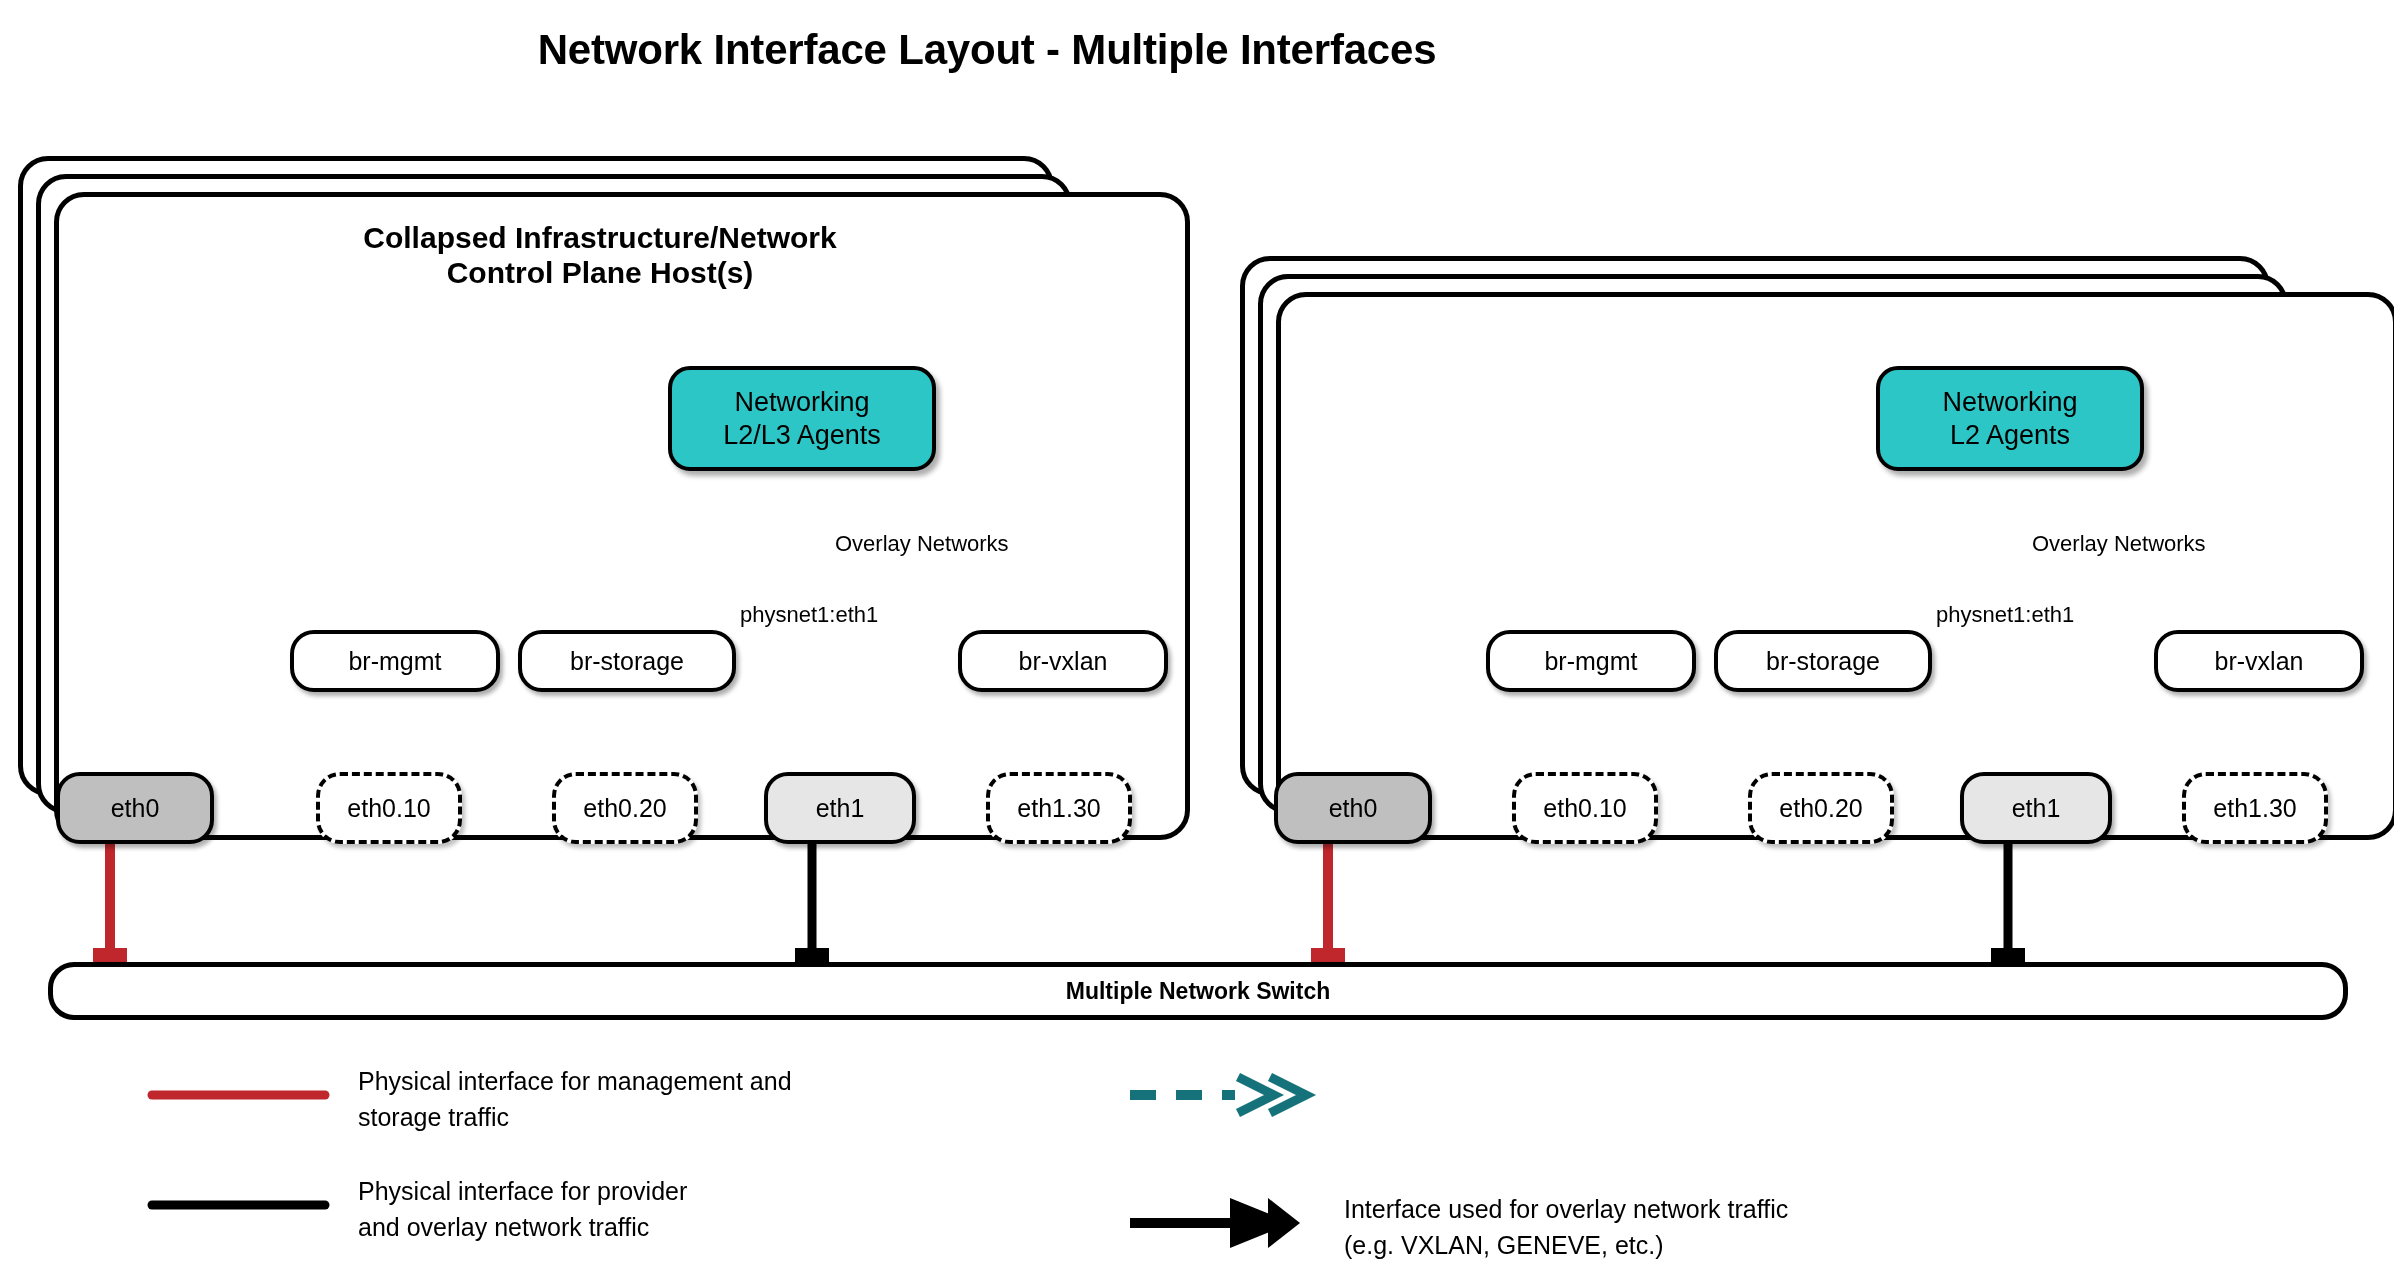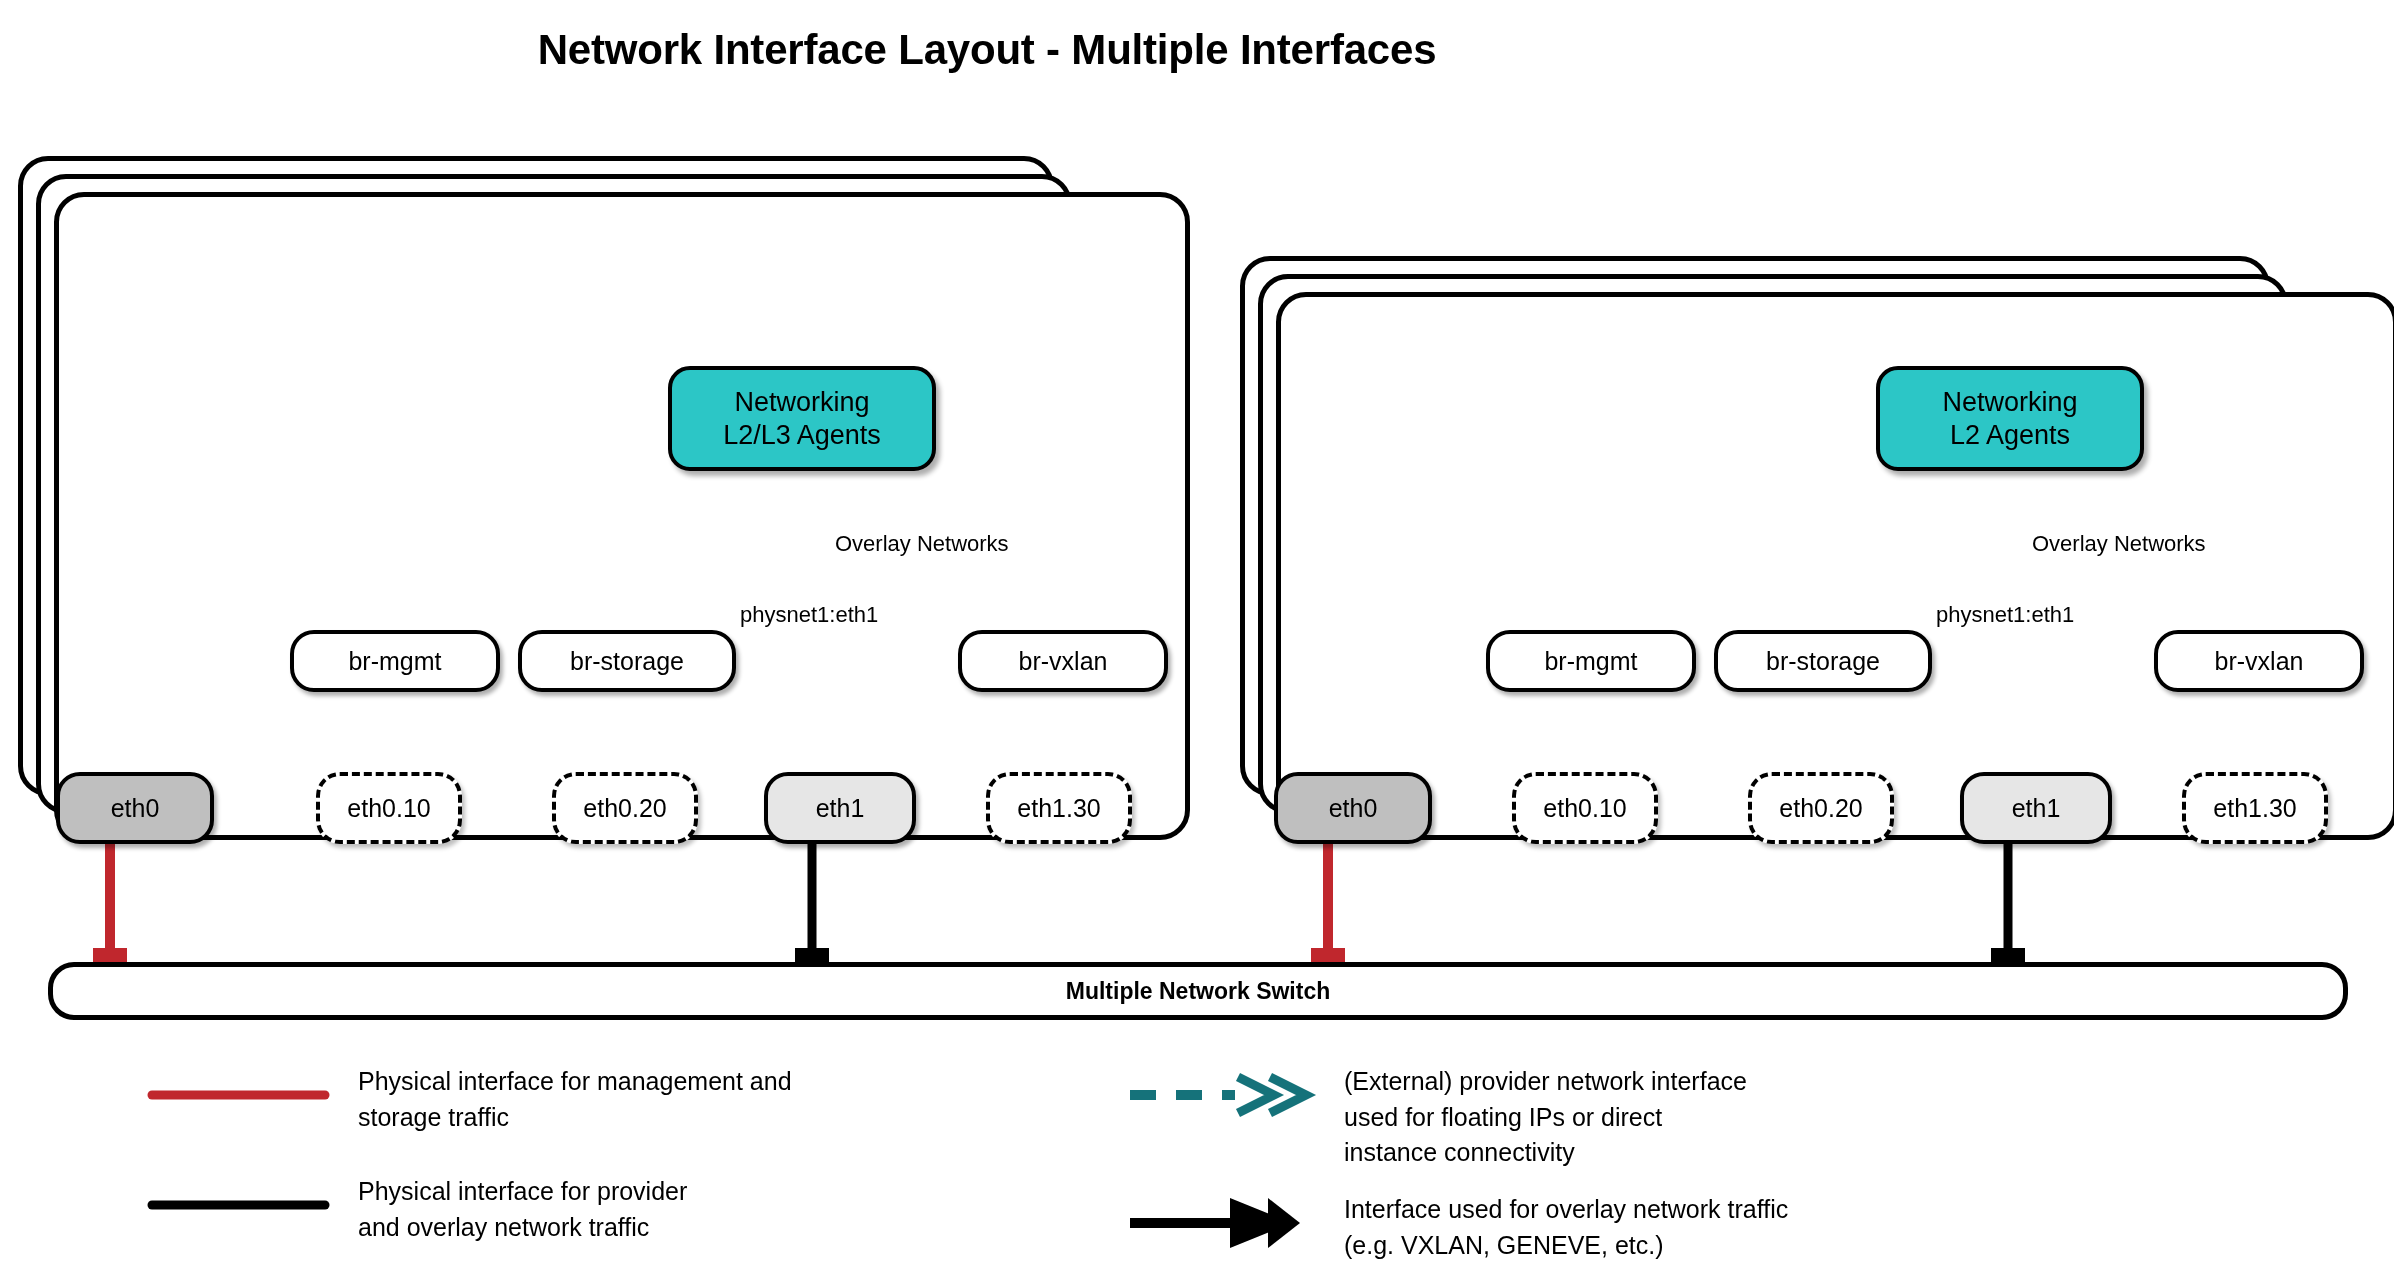--- a/index.html
+++ b/index.html
@@ -235,20 +235,22 @@
       <path d="M 1268 1198 L 1300 1223 L 1268 1248 Z" fill="#000"></path>
     </g>
   </svg>
 
   <div class="host-stack" style="left:18px; top:156px; width:1190px; height:720px;">
     <div class="stack-card back2" style="width:1036px; height:640px;"></div>
     <div class="stack-card back1" style="width:1036px; height:640px;"></div>
     <div class="stack-card front" style="width:1136px; height:648px;"></div>
   </div>
 
+  <div class="host-title" style="left:140px; top:220px; width:920px; white-space:pre-line;">Collapsed Infrastructure/Network
+Control Plane Host(s)</div>
 
   <div class="node agents" style="left:668px; top:366px; width:268px; height:105px;
               background:#2cc6c6; white-space:pre-line;">Networking
 L2/L3 Agents</div>
 
   <div class="edge-label" style="left:835px; top:531px;">Overlay Networks</div>
   <div class="edge-label" style="left:740px; top:602px;">physnet1:eth1</div>
 
   <div class="node bridge" style="left:290px; top:630px; width:210px; height:62px;">br-mgmt</div>
   <div class="node bridge" style="left:518px; top:630px; width:218px; height:62px;">br-storage</div>
@@ -283,19 +285,16 @@
   <div class="node vlan" style="left:1748px; top:772px; width:146px; height:72px;">eth0.20</div>
   <div class="node iface" style="left:1960px; top:772px; width:152px; height:72px; background:#e6e6e6;">eth1</div>
   <div class="node vlan" style="left:2182px; top:772px; width:146px; height:72px;">eth1.30</div>
 
   <div class="switch-bar" style="left:48px; top:962px; width:2300px; height:58px;">Multiple Network Switch</div>
 
   <div class="legend-text" style="left:358px; top:1064px; width:520px;">Physical interface for management and
 storage traffic</div>
   <div class="legend-text" style="left:358px; top:1174px; width:520px;">Physical interface for provider
 and overlay network traffic</div>
-  <div class="legend-text" style="left:1344px; top:1064px; width:560px;">(External) provider network interface
-used for floating IPs or direct
-instance connectivity</div>
   <div class="legend-text" style="left:1344px; top:1192px; width:620px;">Interface used for overlay network traffic
 (e.g. VXLAN, GENEVE, etc.)</div>
 
 </div>
 
 </body></html>

